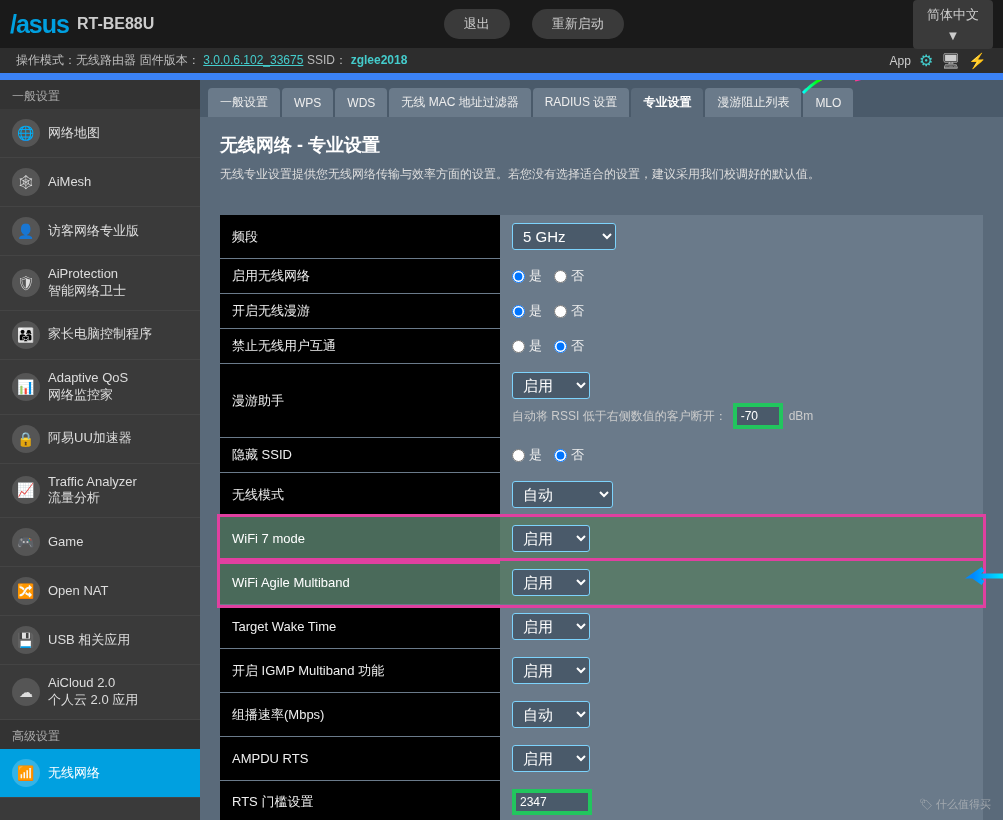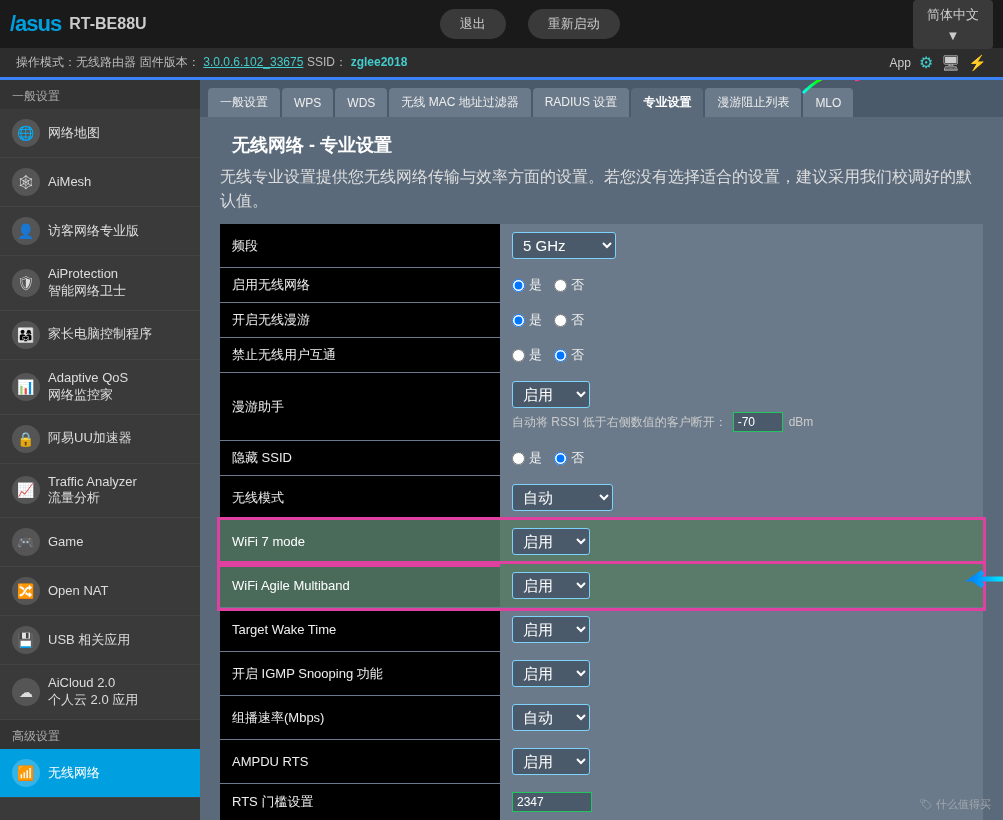--- a/index.html
+++ b/index.html
@@ -5,40 +5,40 @@
     * { box-sizing: border-box; margin: 0; padding: 0; }
     body { font-family: Arial, sans-serif; font-size: 13px; background: #2a2a2a; width: 1003px; height: 820px; overflow: hidden; }
 
     
     .top-navbar {
       display: flex; align-items: center;
       background: #1a1a1a; height: 48px; padding: 0 10px;
       justify-content: space-between;
     }
     .brand { display: flex; align-items: center; gap: 8px; }
-    .brand-logo { color: #00a0e0; font-size: 22px; font-weight: bold; letter-spacing: -1px; }
+    .brand-logo { color: #00a0e0; font-size: 25px; font-weight: bold; letter-spacing: -1px; }
     .brand-model { color: #ccc; font-size: 16px; font-weight: bold; }
     .nav-buttons { display: flex; gap: 22px; }
     .nav-btn {
       background: #3a3a3a; color: #ccc; border: none;
       padding: 6px 20px; border-radius: 16px; cursor: pointer;
       font-size: 13px;
     }
     .lang-btn {
       background: #3a3a3a; color: #ccc; border: none;
       padding: 6px 14px; border-radius: 4px; cursor: pointer;
       font-size: 13px; display: flex; align-items: center; gap: 4px; flex-direction: column;
     }
     .top-right { display: flex; align-items: center; gap: 8px; }
 
     
     .status-bar {
       background: #2d2d2d; padding: 4px 16px;
       display: flex; align-items: center; justify-content: space-between;
-      border-bottom: 3px solid #3b82f6; height: 32px;
+      border-bottom: 7px solid #3b82f6; height: 32px;
     }
     .status-text { color: #bbb; font-size: 12px; }
     .status-icons { display: flex; align-items: center; gap: 8px; }
 
     
     .main-layout { display: flex; height: calc(820px - 80px); }
 
     
     .sidebar {
       width: 200px; background: #3a3a3a;
@@ -74,22 +74,22 @@
     }
     .tab {
       background: #6a7a8a; color: #eee; border: none;
       padding: 6px 12px; cursor: pointer; font-size: 12px;
       border-radius: 4px 4px 0 0;
     }
     .tab.active { background: #5a6a7a; color: #fff; font-weight: bold; }
 
     
     .page-content { padding: 16px 20px; }
-    .page-title { color: #fff; font-size: 18px; font-weight: bold; margin-bottom: 8px; margin-left: 12px; }
-    .page-desc { color: #ddd; font-size: 16px; margin-bottom: 11px; line-height: 1.5; }
+    .page-title { color: #fff; font-size: 18px; font-weight: bold; margin-bottom: 8px; }
+    .page-desc { color: #ddd; font-size: 12px; margin-bottom: 32px; line-height: 1.5; }
 
     
     .settings-table { width: 100%; border-collapse: collapse; }
     .settings-row { border-bottom: 1px solid #6a7a8a; }
     .settings-row td { padding: 8px 12px; vertical-align: middle; }
     .settings-row td:first-child {
       color: #eee; font-size: 13px; width: 280px;
       background: #000000;
     }
     .settings-row td:last-child {
@@ -100,21 +100,21 @@
       background: #4a5a6a; color: #fff; border: 1px solid #7dd3fc;
       padding: 3px 20px 3px 6px; border-radius: 3px; font-size: 15px;
       cursor: pointer;
     }
     .radio-group { display: flex; gap: 12px; align-items: center; }
     .radio-label { color: #eee; font-size: 13px; display: flex; align-items: center; gap: 4px; cursor: pointer; }
     input[type="radio"] { cursor: pointer; }
 
     .sub-row { font-size: 12px; color: #ccc; margin-top: 4px; display: flex; align-items: center; gap: 6px; }
     .sub-input {
-      background: #4a5a6a; border: 1px solid #22c55e;
+      background: #4a5a6a; border: 4px solid #22c55e;
       color: #fff; padding: 2px 4px; width: 50px; font-size: 12px;
     }
 
     
     .watermark {
       position: fixed; bottom: 8px; right: 12px;
       color: rgba(200,200,200,0.6); font-size: 11px;
     }
   </style>
 </head>
@@ -364,21 +364,21 @@
             <td>Target Wake Time</td>
             <td>
               <select class="setting-select">
                 <option>启用</option>
                 <option>禁用</option>
               </select>
             </td>
           </tr>
 
           <tr class="settings-row">
-            <td>开启 IGMP Snooping 功能</td>
+            <td>开启 IGMP Multiband 功能</td>
             <td>
               <select class="setting-select">
                 <option>启用</option>
                 <option>禁用</option>
               </select>
             </td>
           </tr>
 
           <tr class="settings-row">
             <td>组播速率(Mbps)</td>

